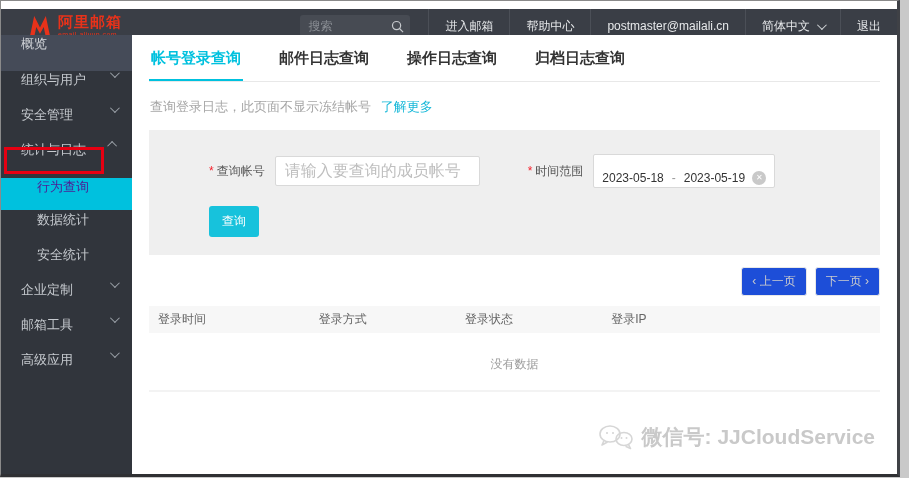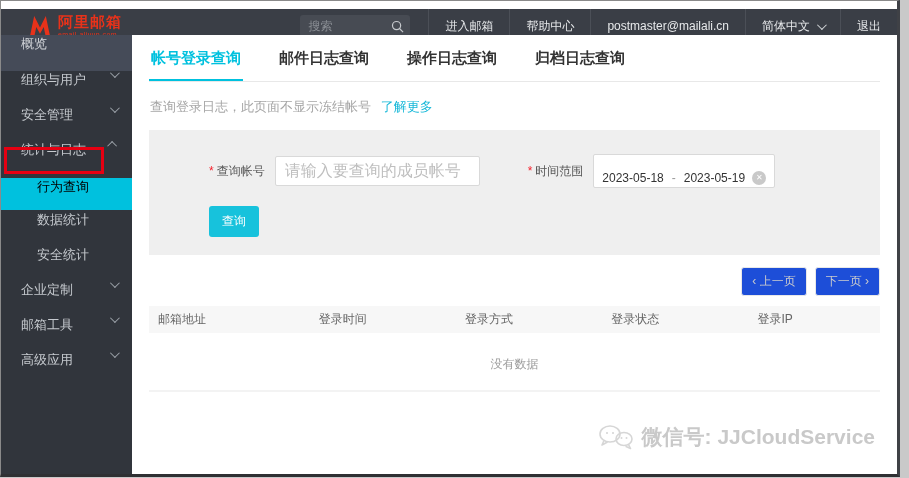--- a/index.html
+++ b/index.html
@@ -72,21 +72,21 @@
     height:35px; padding-left:20px; cursor:pointer;
   }
   .side-item.first { height:36px; background:#454b58; color:#d3d6da; }
   .side-item .chev {
     position:absolute; right:15px;
     border-color:#9aa0a7;
   }
   .side-sub { padding-left:36px; height:35px; }
   .side-sub.active {
     height:32px; margin:2px 0 1px 0;
-    background:#00c1de; color:#000000;
+    background:#00c1de; color:#4c1d95;
   }
   .anno-box {
     position:absolute; left:3px; top:112px;
     width:100px; height:27px;
     border:3px solid #e60012;
     pointer-events:none; z-index:6;
   }
 
   
   .main {
@@ -302,21 +302,20 @@
       </div>
       <button class="submit-btn">查询</button>
     </div>
 
     <div class="pager-row">
       <span class="pager-btn">‹ 上一页</span>
       <span class="pager-btn">下一页 ›</span>
     </div>
 
     <div class="table-head">
-      <div class="th">邮箱地址</div>
       <div class="th">登录时间</div>
       <div class="th">登录方式</div>
       <div class="th">登录状态</div>
       <div class="th">登录IP</div>
     </div>
 
     <div class="empty-text">没有数据</div>
 
     <div class="divider"></div>
   </div>

